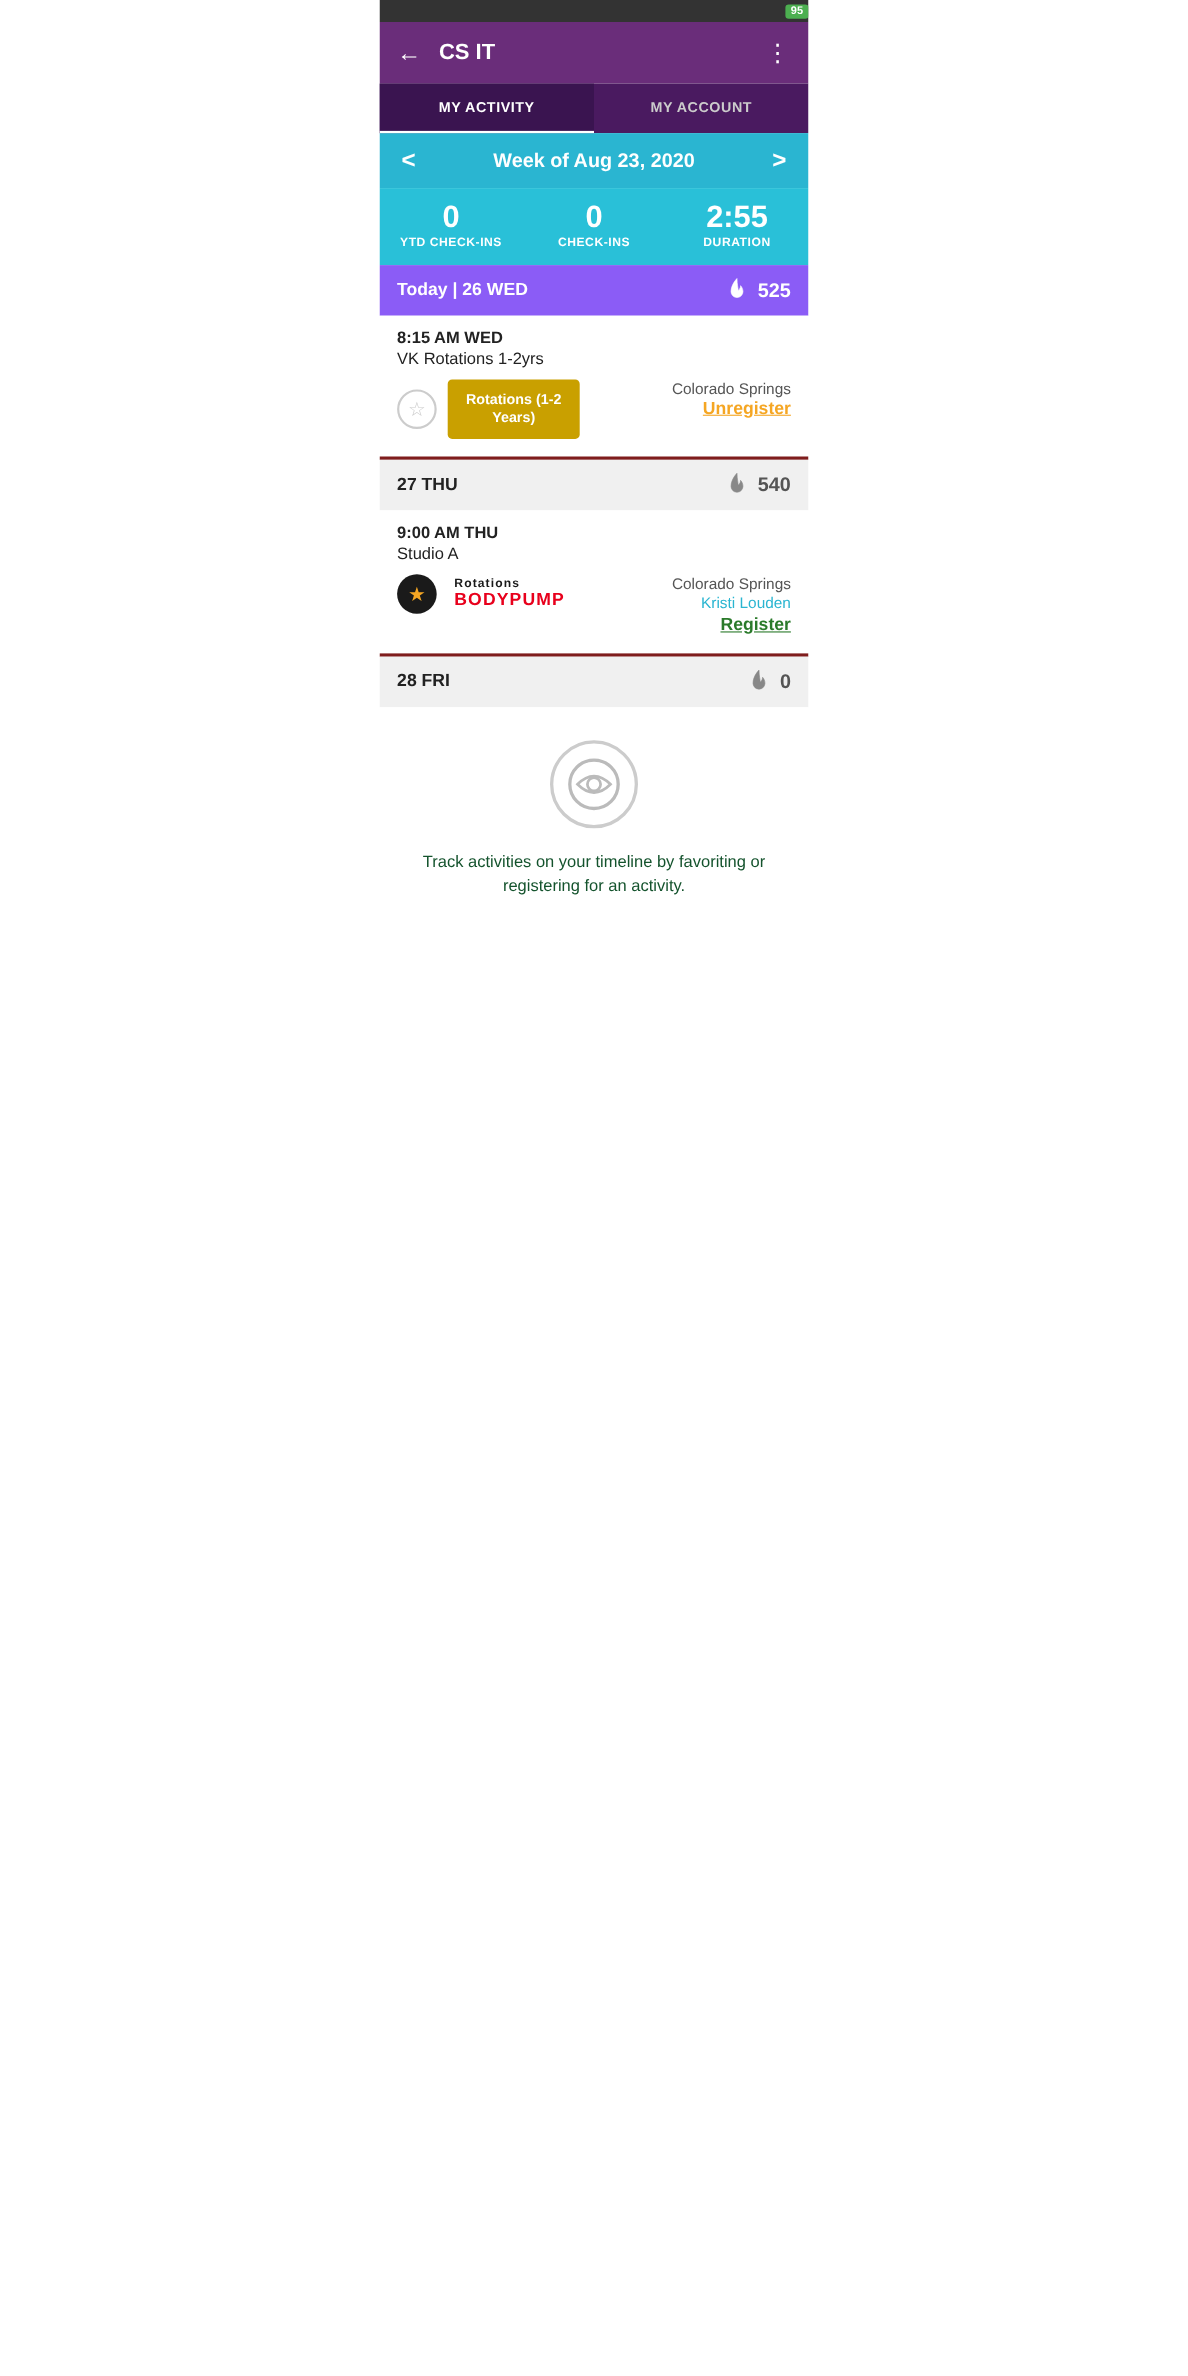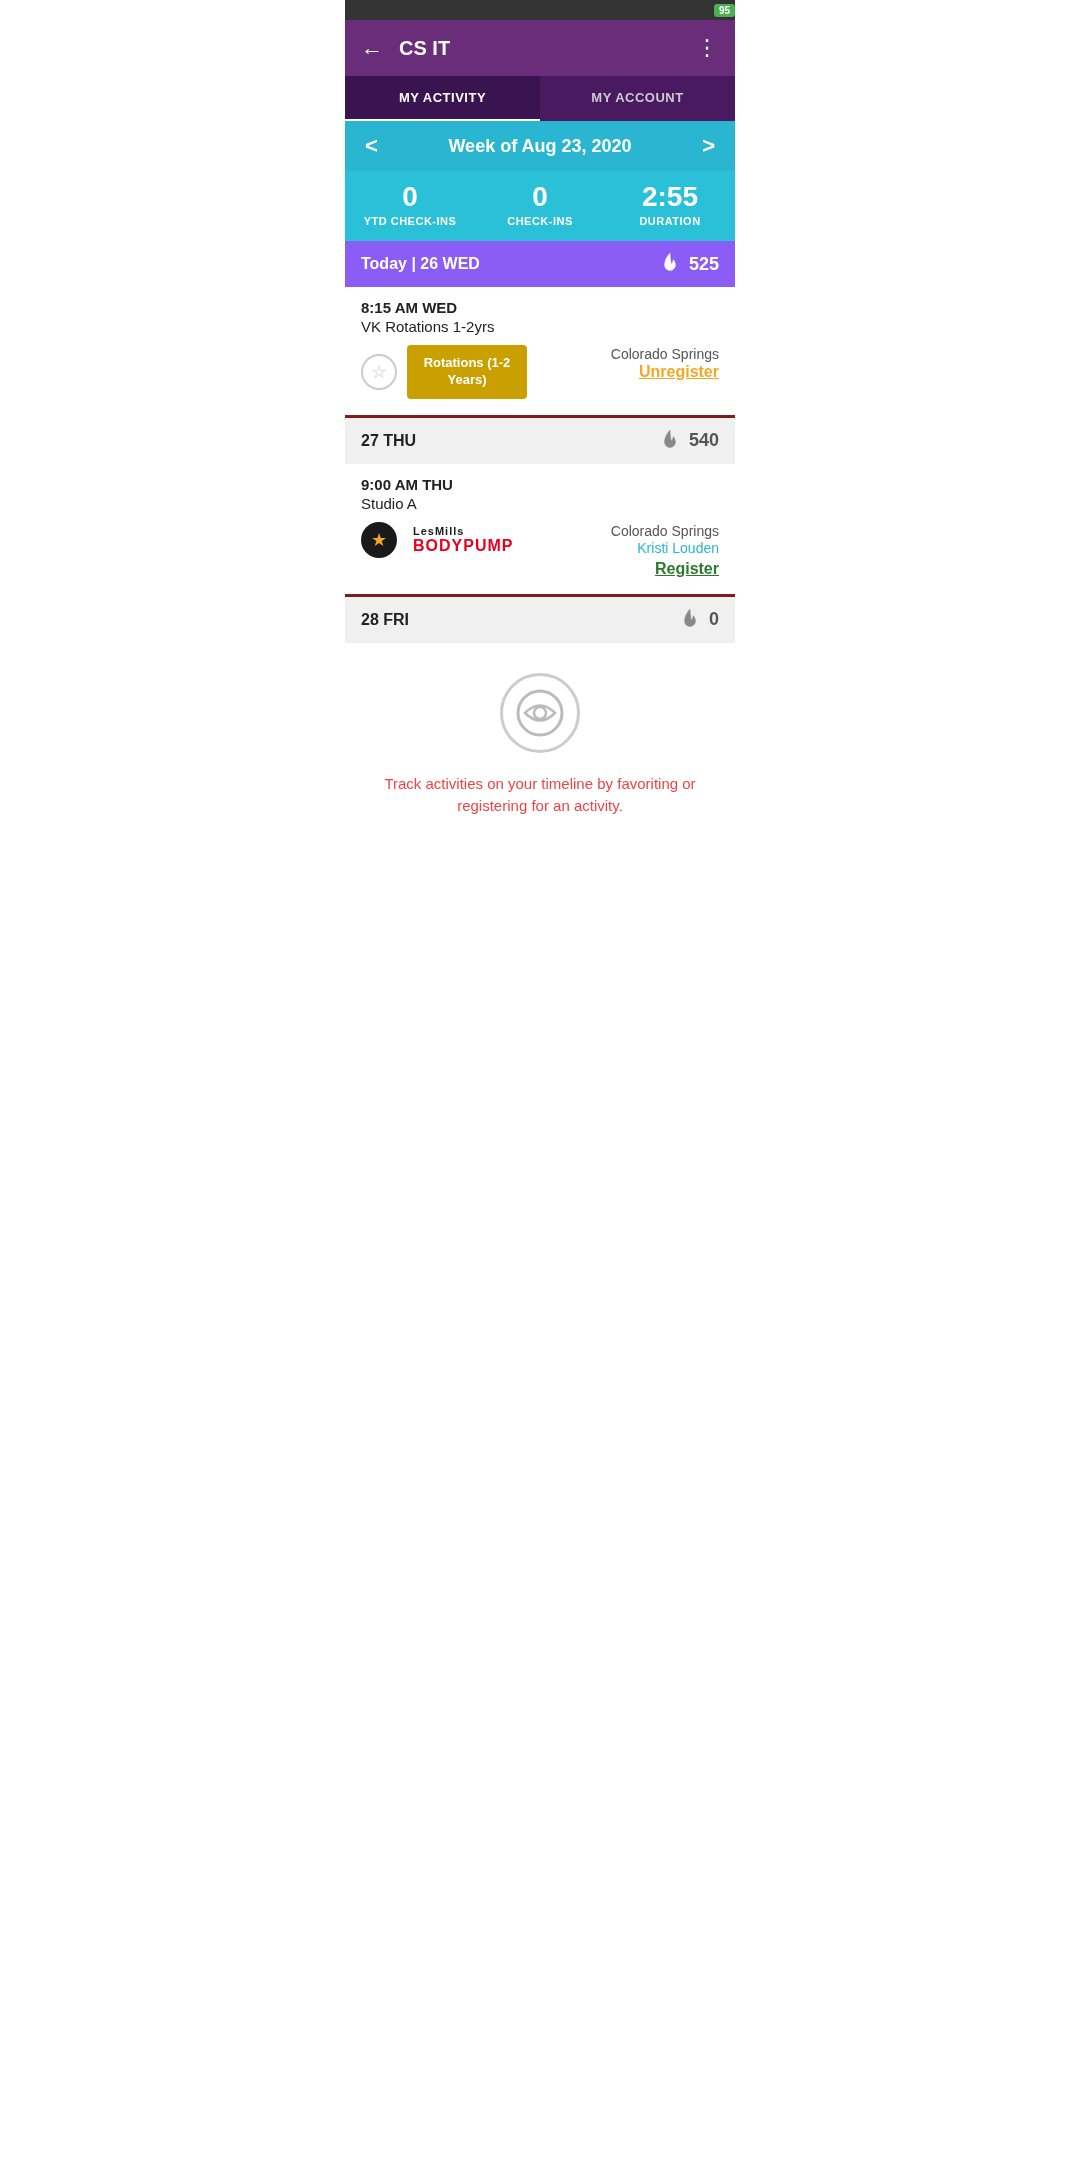--- a/index.html
+++ b/index.html
@@ -287,21 +287,21 @@
       border-radius: 50%;
       border: 3px solid #ccc;
       display: flex;
       align-items: center;
       justify-content: center;
       margin: 0 auto 20px auto;
       color: #bbb;
       font-size: 36px;
     }
     .empty-text {
-      color: #ef4444;
+      color: #14532d;
       font-size: 15px;
       line-height: 1.5;
       margin-bottom: 20px;
     }
     .add-activity-btn {
       border: 2px solid #2ab5d1;
       border-radius: 8px;
       background: #fff;
       color: #2ab5d1;
       font-size: 16px;
@@ -391,21 +391,21 @@
   </div>
 </div>
 
 <div class="activity-entry">
   <div class="activity-time">9:00 AM THU</div>
   <div class="activity-name">Studio A</div>
   <div class="activity-row">
     <div class="activity-left">
       <div class="star-gold">★</div>
       <div class="lesmills-text">
-        <span class="lesmills-top">LesMills</span>
+        <span class="lesmills-top">Rotations</span>
         <span class="lesmills-bottom">BODYPUMP</span>
       </div>
     </div>
     <div class="activity-right">
       <span class="location-text">Colorado Springs</span>
       <a class="instructor-link" href="#">Kristi Louden</a>
       <a class="register-link" href="#">Register</a>
     </div>
   </div>
 </div>

